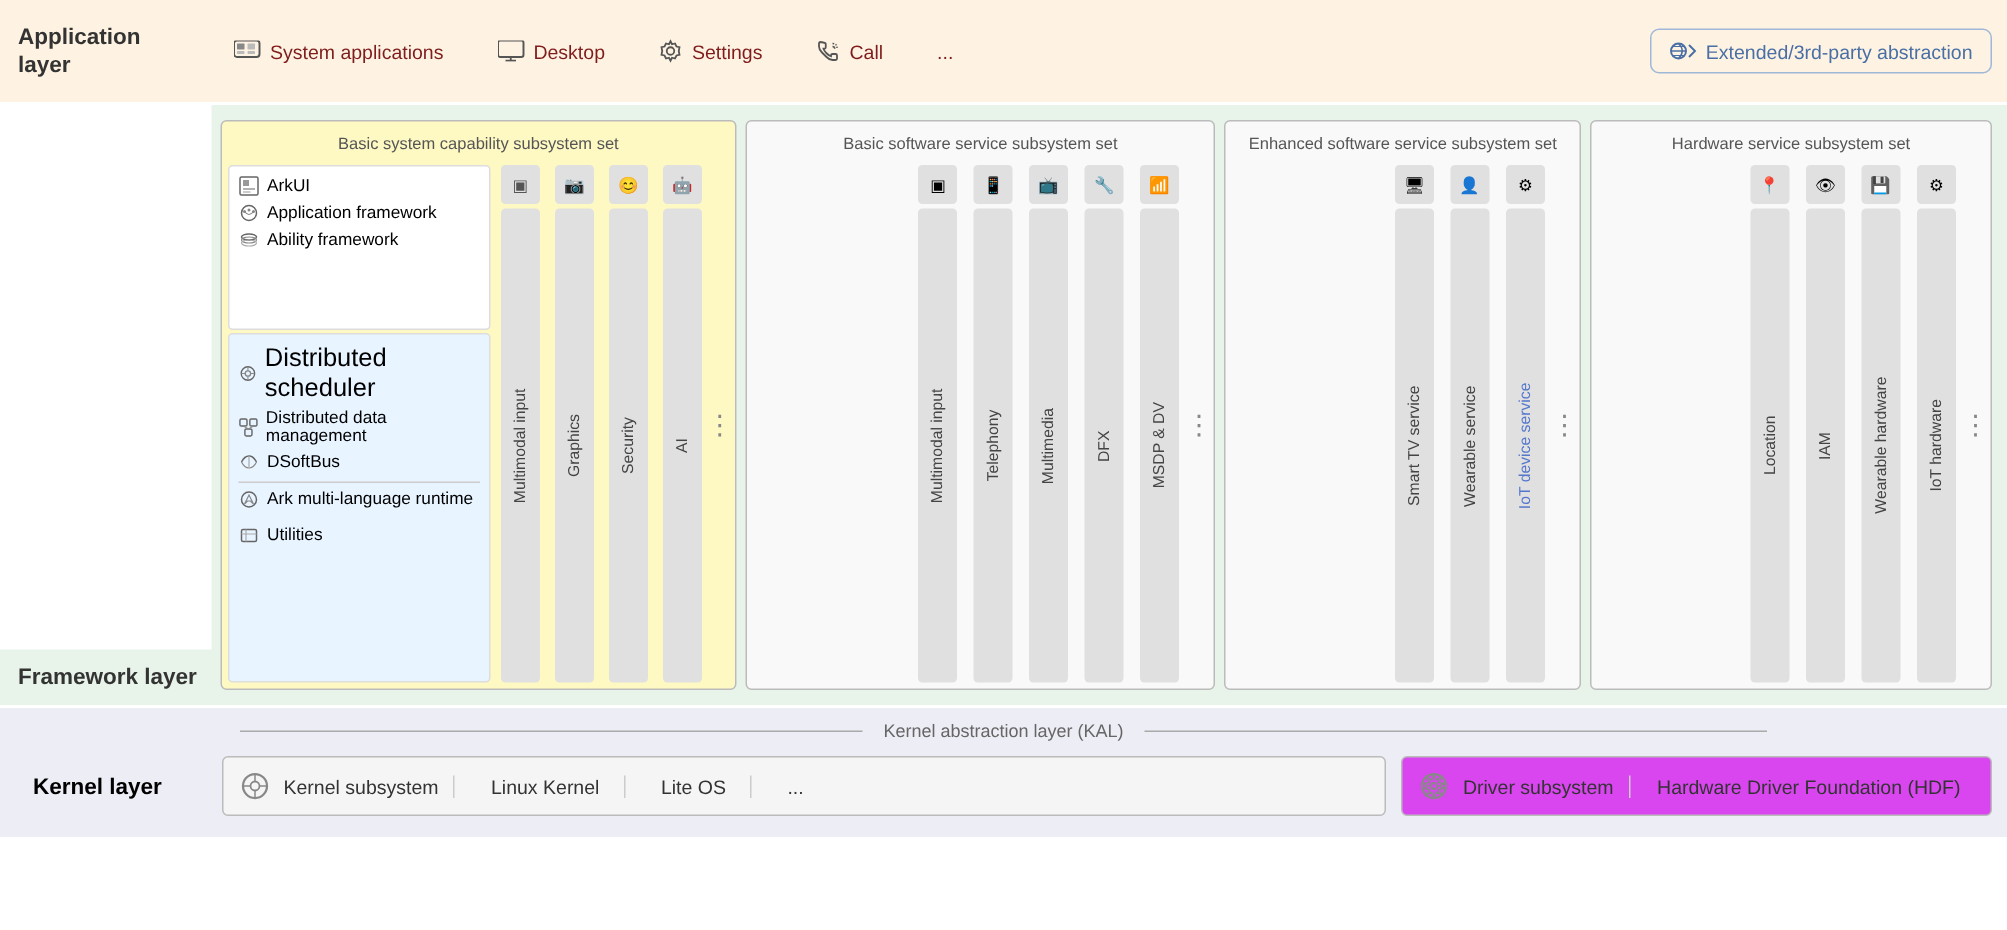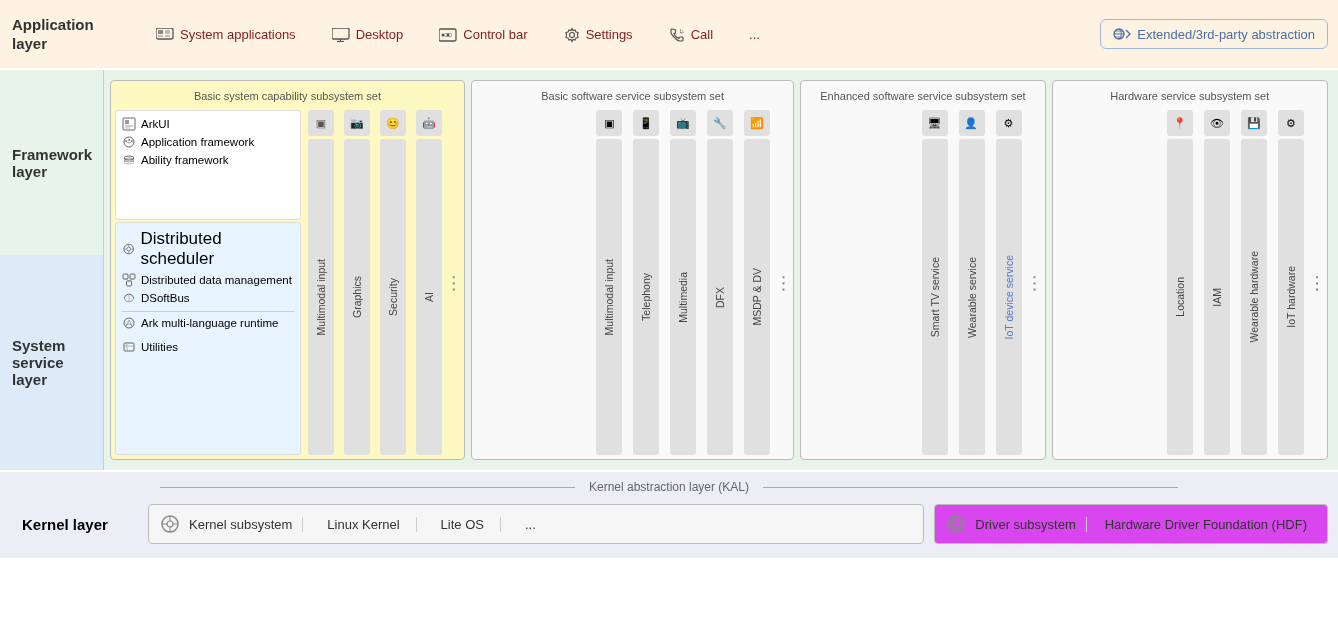--- a/index.html
+++ b/index.html
@@ -39,31 +39,20 @@
     </div>
     <div class="app-item">
       <span class="app-item-icon">
         <svg width="18" height="14" viewBox="0 0 18 14">
             <rect x="0" y="0" width="17" height="11" rx="1.5" fill="none" stroke="#555" stroke-width="1.3"></rect>
             <line x1="8.5" y1="11" x2="8.5" y2="13.5" stroke="#555" stroke-width="1.2"></line>
             <line x1="5" y1="13.5" x2="12" y2="13.5" stroke="#555" stroke-width="1.2"></line>
           </svg>
       </span>
       <span>Desktop</span>
-    </div>
-    <div class="app-item">
-      <span class="app-item-icon">
-        <svg width="18" height="14" viewBox="0 0 18 14">
-            <rect x="0" y="1" width="17" height="12" rx="1.5" fill="none" stroke="#555" stroke-width="1.3"></rect>
-            <circle cx="4" cy="7" r="1.5" fill="#555"></circle>
-            <circle cx="9" cy="7" r="1.5" fill="#555"></circle>
-            <rect x="5.5" y="5.5" width="7" height="3" rx="1" fill="none" stroke="#888" stroke-width="0.8"></rect>
-          </svg>
-      </span>
-      <span>Control bar</span>
     </div>
     <div class="app-item">
       <span class="app-item-icon">
         <svg width="16" height="16" viewBox="0 0 16 16">
             <circle cx="8" cy="8" r="2.5" fill="none" stroke="#555" stroke-width="1.2"></circle>
             <path d="M8 1.5 L9 3.5 L11 3 L12 5 L14 5.5 L13.5 8 L14 10.5 L12 11 L11 13 L9 12.5 L8 14.5 L7 12.5 L5 13 L4 11 L2 10.5 L2.5 8 L2 5.5 L4 5 L5 3 L7 3.5 Z" fill="none" stroke="#555" stroke-width="1.2"></path>
           </svg>
       </span>
       <span>Settings</span>
     </div>
@@ -91,21 +80,21 @@
             <path d="M13 4 L17 8 L13 12" fill="none" stroke="#4a6fa5" stroke-width="1.3"></path>
           </svg>
       </span>
       <span>Extended/3rd-party abstraction</span>
     </div>
   </div>
 </div>
 
 <div style="display:flex; min-height: 400px;">
 
-  <div style="width:104px; flex-shrink:0; display:flex; flex-direction:column;">
+  <div style="width:141px; flex-shrink:0; display:flex; align-items:flex-end;">
     <div style="flex:0 0 185px; background:#e8f4ea; display:flex; align-items:center; padding:10px 12px; font-weight:bold; font-size:15px; color:#333; border-right: 1px solid #ccc;">Framework layer</div>
     <div style="flex:1; background:#ddeaf8; display:flex; align-items:center; padding:10px 12px; font-weight:bold; font-size:15px; color:#333; border-right: 1px solid #ccc;">System service layer</div>
   </div>
 
   <div style="flex:1; display:flex; flex-direction:column; background:#e8f4ea;">
 
     <div style="flex:1; display:flex; gap:6px; padding:10px 10px 10px 6px;">
 
       <div style="border:1px solid #bbb; border-radius:4px; background:#fef9c3; flex:2.2; min-width:0; display:flex; flex-direction:column; padding:4px;">
         <div style="text-align:center; color:#555; font-size:11px; padding:4px 2px 6px; line-height:1.4;">Basic system capability subsystem set</div>

